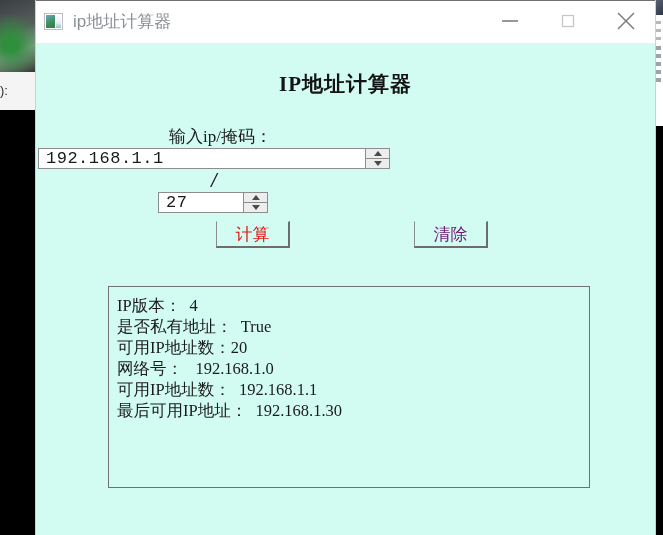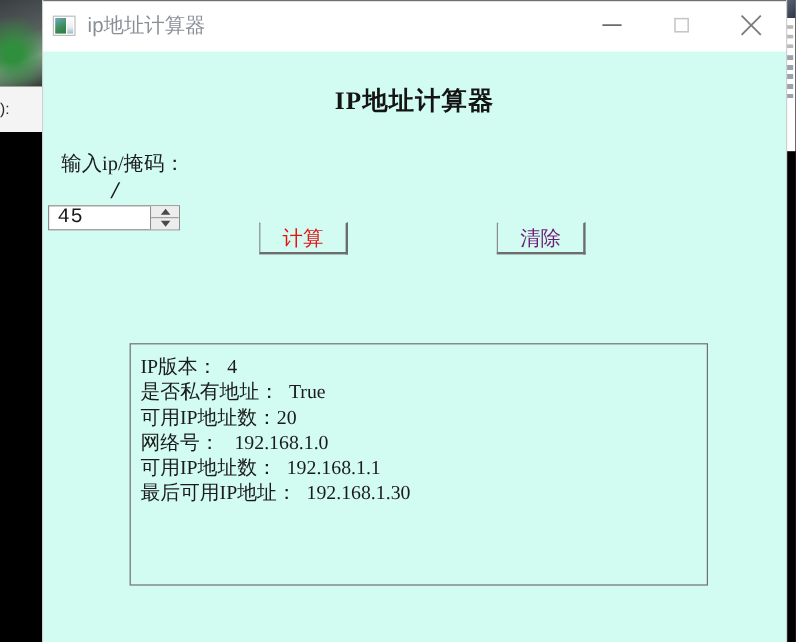--- a/index.html
+++ b/index.html
@@ -251,20 +251,21 @@
     border-right: 2px solid #6d6d6d;
     border-bottom: 2px solid #6d6d6d;
     border-top: 1px solid #d2fcf1;
     display: flex;
     align-items: center;
     justify-content: center;
     font-family: "Liberation Serif", serif;
     font-size: 17px;
     cursor: default;
     user-select: none;
+    margin-top: 36px;
   }
   #calc-button { left: 180px; color: #e51212; }
   #clear-button { left: 378px; color: #701a75; }
 
   
   #results-box {
     position: absolute;
     left: 72px;
     top: 243px;
     width: 482px;
@@ -331,34 +332,45 @@
     </div>
   </div>
 
   <div id="client">
 
     <div id="heading">IP地址计算器</div>
 
     <div id="input-row">
       <div id="ip-label">输入ip/掩码：</div>
 
-
-      <div id="slash">/</div>
-
-      <div class="spinbox mask">
-        <div class="spin-value" title="27">45</div>
+      <div class="spinbox ip">
+        <div class="spin-value" title="192.168.1.1">192.168.1.1</div>
         <div class="spin-arrows">
           <div class="spin-arrow up">
             <span class="arrow-glyph up"></span>
           </div>
           <div class="spin-arrow down">
             <span class="arrow-glyph down"></span>
           </div>
         </div>
       </div>
+
+      <div id="slash">/</div>
+
+      <div class="spinbox mask">
+        <div class="spin-value" title="27">27</div>
+        <div class="spin-arrows">
+          <div class="spin-arrow up">
+            <span class="arrow-glyph up"></span>
+          </div>
+          <div class="spin-arrow down">
+            <span class="arrow-glyph down"></span>
+          </div>
+        </div>
+      </div>
     </div>
 
     <div id="button-row">
       <div class="tk-button" id="calc-button">计算</div>
       <div class="tk-button" id="clear-button">清除</div>
     </div>
 
     <div id="results-box">
       <div class="result-line">IP版本：  4</div>
       <div class="result-line">是否私有地址：  True</div>

